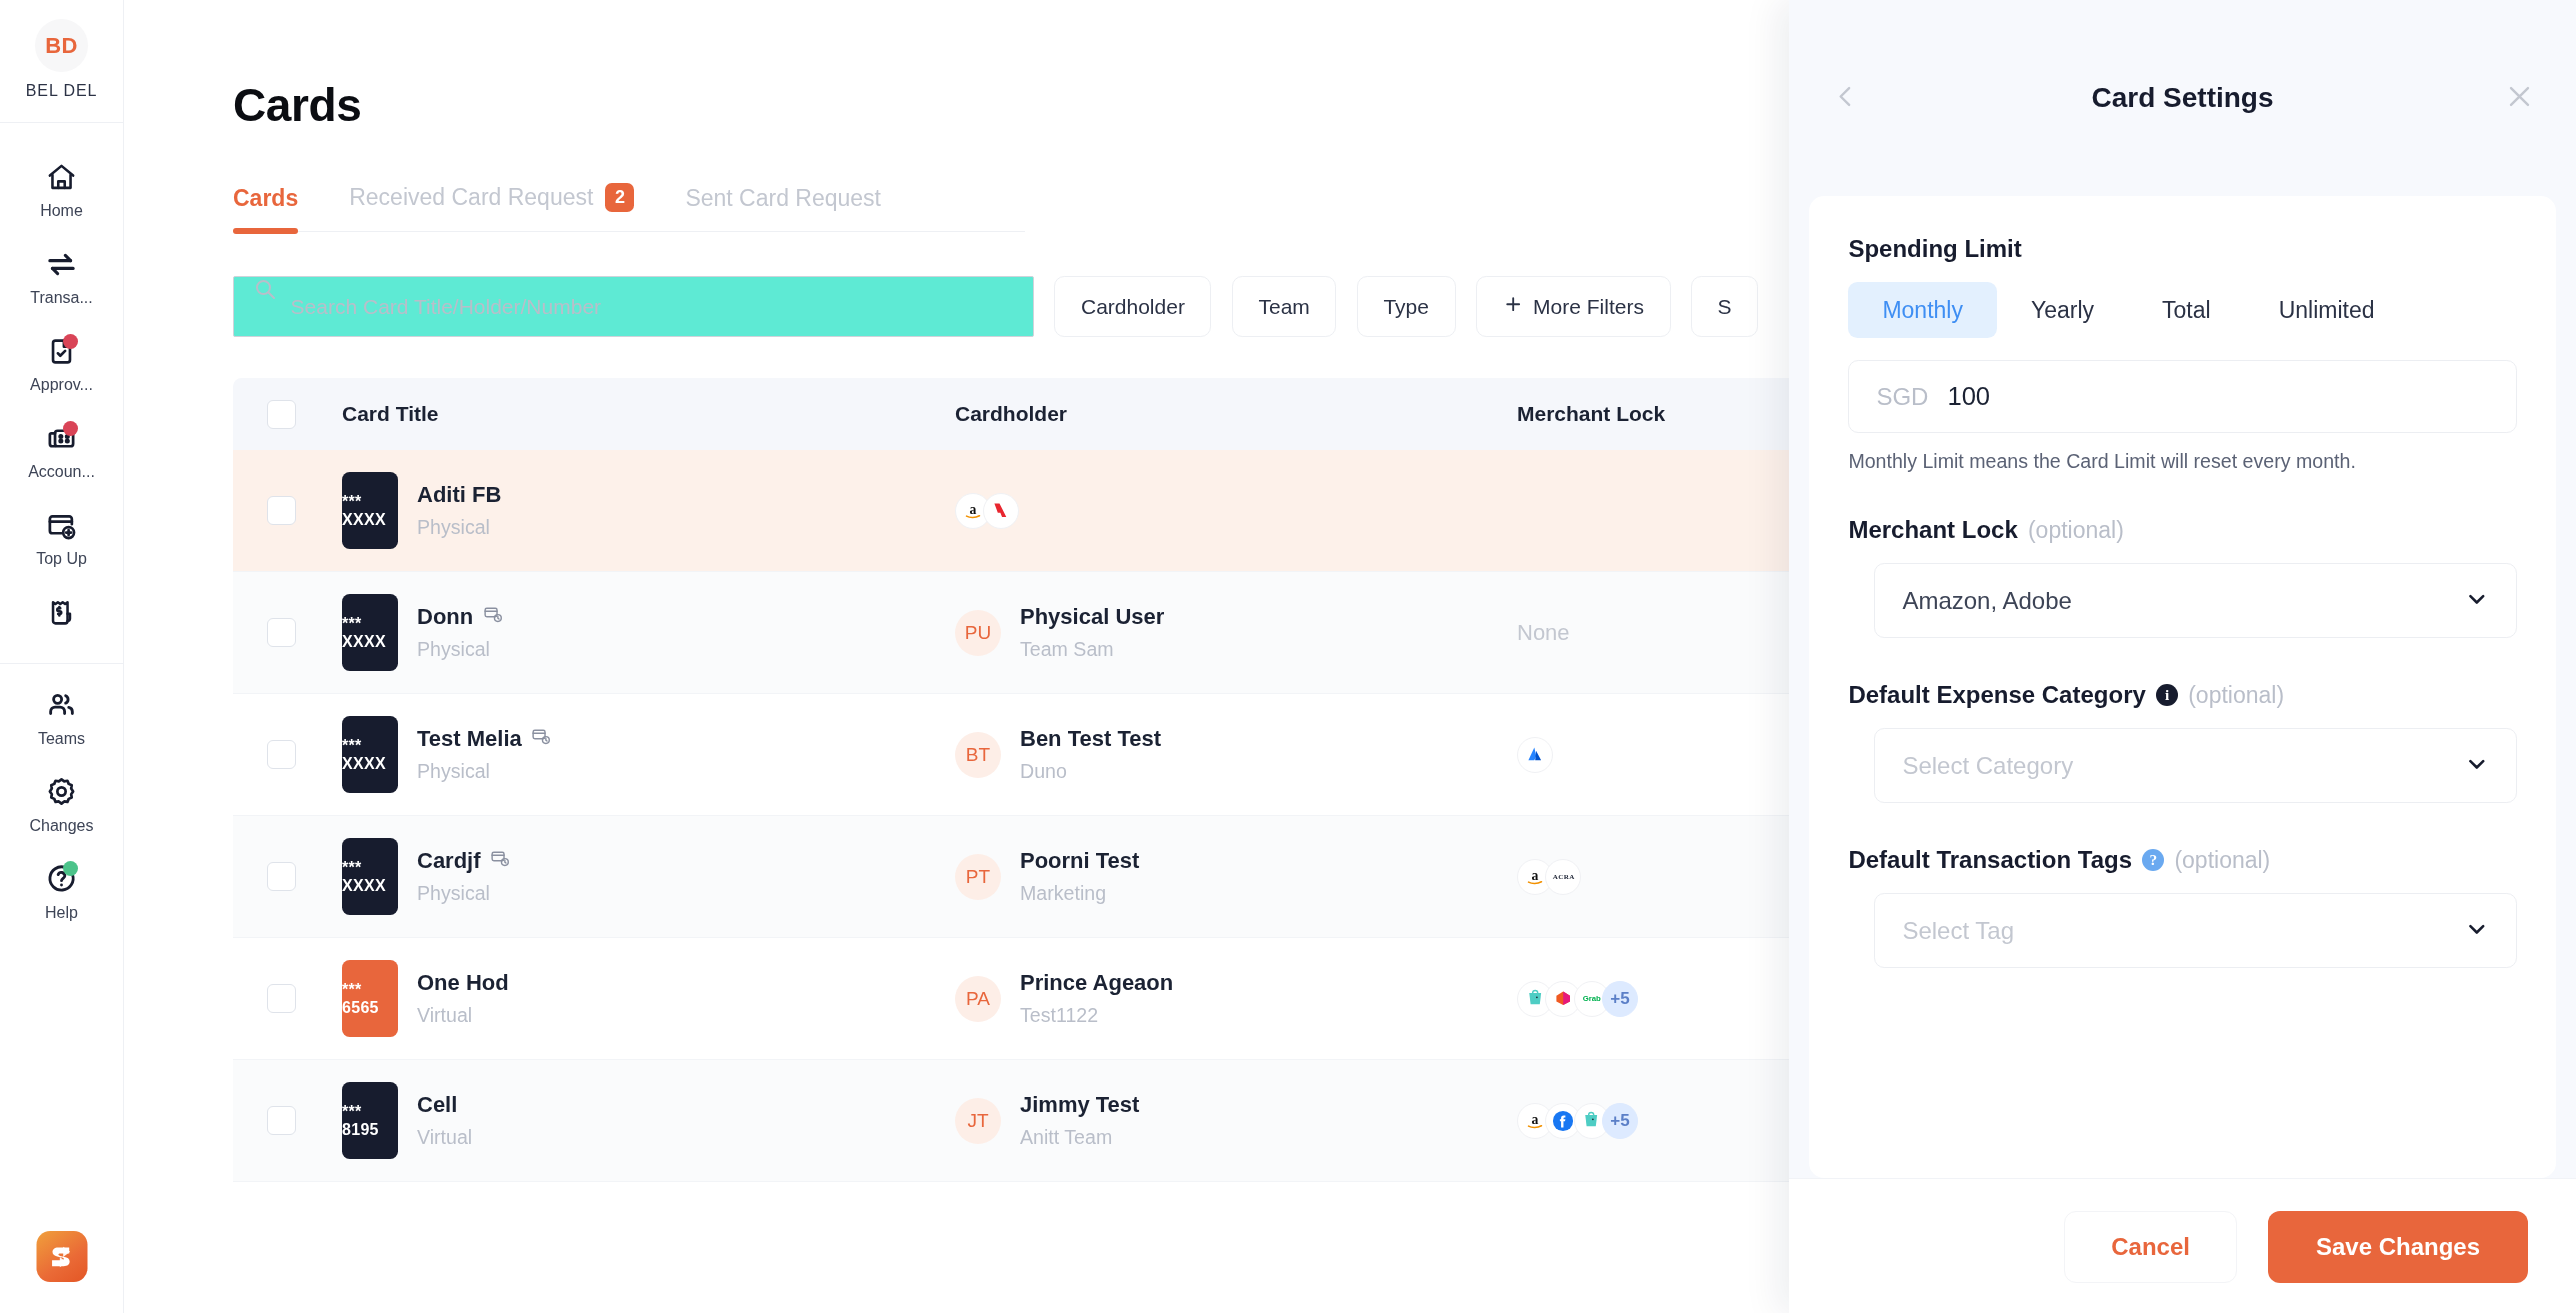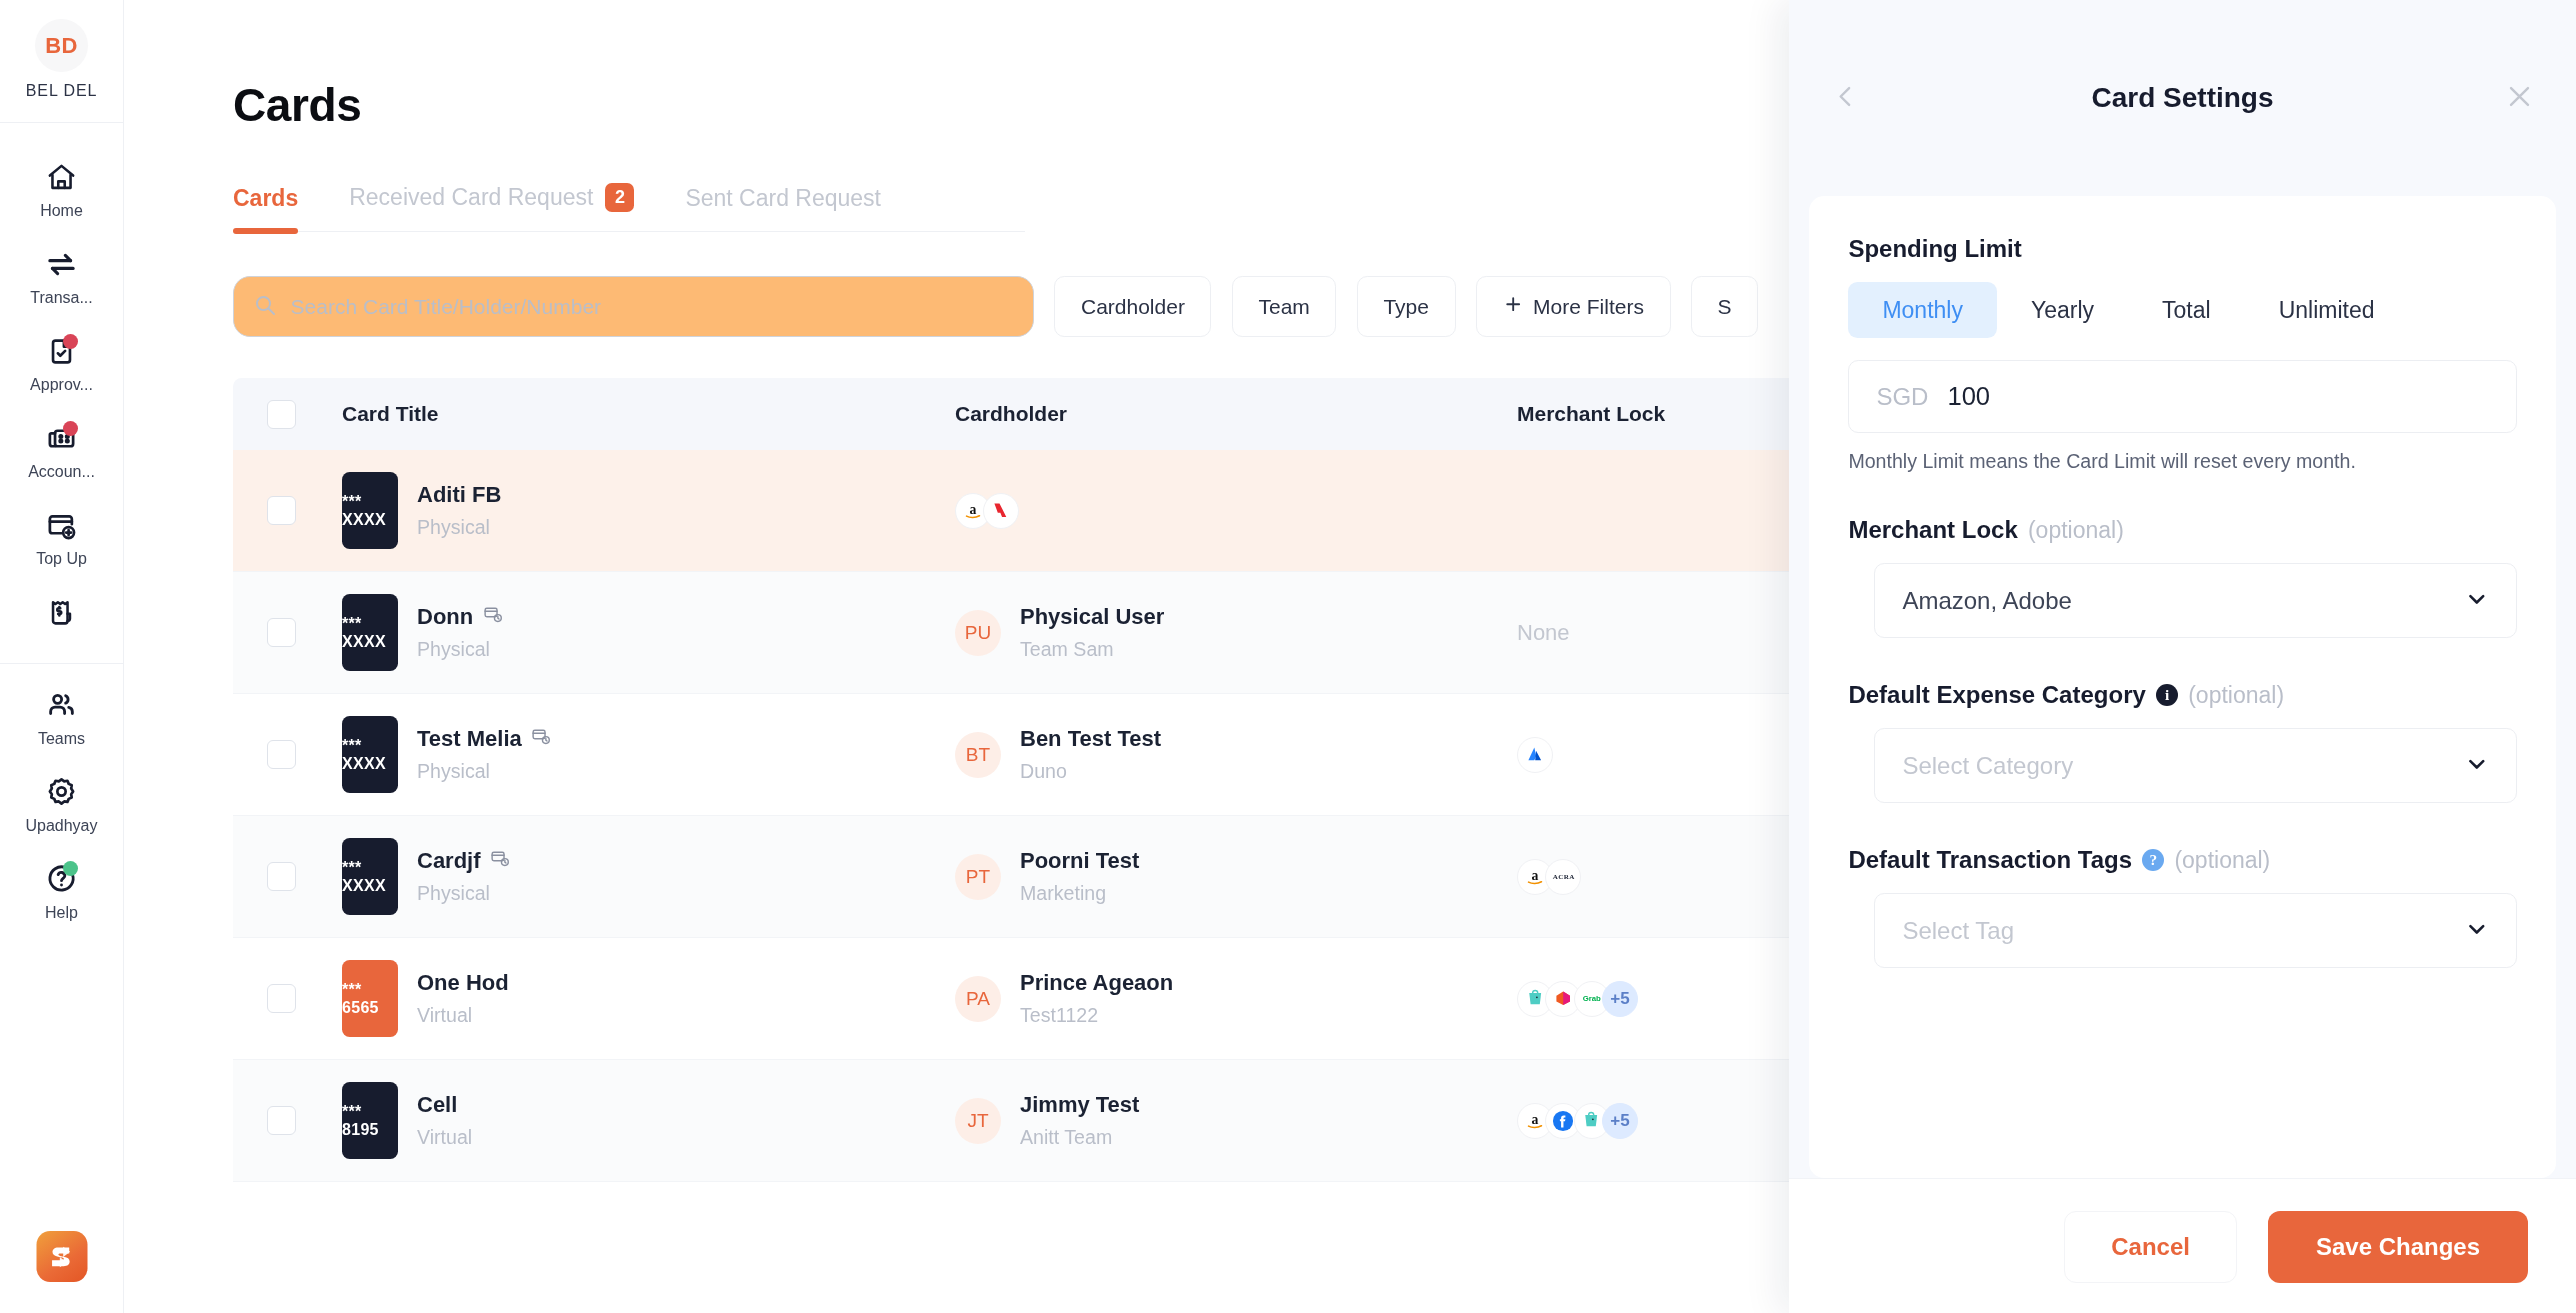--- a/index.html
+++ b/index.html
@@ -77,22 +77,22 @@
     height: 6px; border-radius: 3.4px; background: #e8663c;
   }
   .tab-badge {
     min-width: 29px; height: 29px; padding: 0 6.8px; border-radius: 6.8px;
     background: #e8663c; color: #fff; font-size: 18px; font-weight: 700;
     display: flex; align-items: center; justify-content: center;
   }
 
   .filterbar { margin-top: 44px; display: flex; align-items: center; gap: 20.4px; }
   .search-box {
-    width: 801px; height: 61px; border: 1.3px solid #cfd3da; border-radius: 17px;
-    display: flex; align-items: center; gap: 13.6px; padding: 0 19px; background: #fdba74;
+    width: 801px; height: 61px; border: 1.3px solid #cfd3da; border-radius: 2px;
+    display: flex; gap: 13.6px; padding: 0 19px; background: #5eead4;
   }
   .search-box input {
     border: none; outline: none; font-size: 21px; color: #2b3245;
     font-family: "Liberation Sans", sans-serif; width: 100%; background: transparent;
   }
   .search-box input::placeholder { color: #b9bec9; }
   .chip {
     height: 61px; padding: 0 25.6px; border: 1.3px solid #edeff3; border-radius: 10.2px;
     display: flex; align-items: center; gap: 10.2px; background: #fff;
     font-size: 21px; color: #2b3245; cursor: pointer; white-space: nowrap;
@@ -318,21 +318,21 @@
         <span class="nav-label">Teams</span>
       </div>
 
       <div class="nav-item">
         <span class="nav-icon">
           <svg width="31" height="31" viewBox="0 0 24 24" fill="none" stroke="#171c2e" stroke-width="2.1" stroke-linecap="round" stroke-linejoin="round">
               <path d="M12 2.6l2.1 1.5 2.5-.4 1 2.4 2.3 1.1-.4 2.5L21 12l-1.5 2.1.4 2.5-2.3 1.1-1 2.4-2.5-.4L12 21.4l-2.1-1.7-2.5.4-1-2.4-2.3-1.1.4-2.5L3 12l1.5-2.3-.4-2.5 2.3-1.1 1-2.4 2.5.4z"></path>
               <circle cx="12" cy="12" r="3.2"></circle>
             </svg>
         </span>
-        <span class="nav-label">Upadhyay</span>
+        <span class="nav-label">Changes</span>
       </div>
 
       <div class="nav-item">
         <span class="nav-icon">
           <svg width="31" height="31" viewBox="0 0 24 24" fill="none" stroke="#171c2e" stroke-width="2.2" stroke-linecap="round" stroke-linejoin="round">
               <path d="M20.6 9.2a9 9 0 1 1-5.8-5.8"></path>
               <path d="M9.4 9a2.7 2.7 0 0 1 5.2.9c0 1.8-2.6 2.2-2.6 3.8"></path>
               <circle cx="12" cy="17" r="1.1" fill="#171c2e" stroke="none"></circle>
             </svg>
           <span class="dot green"></span>

